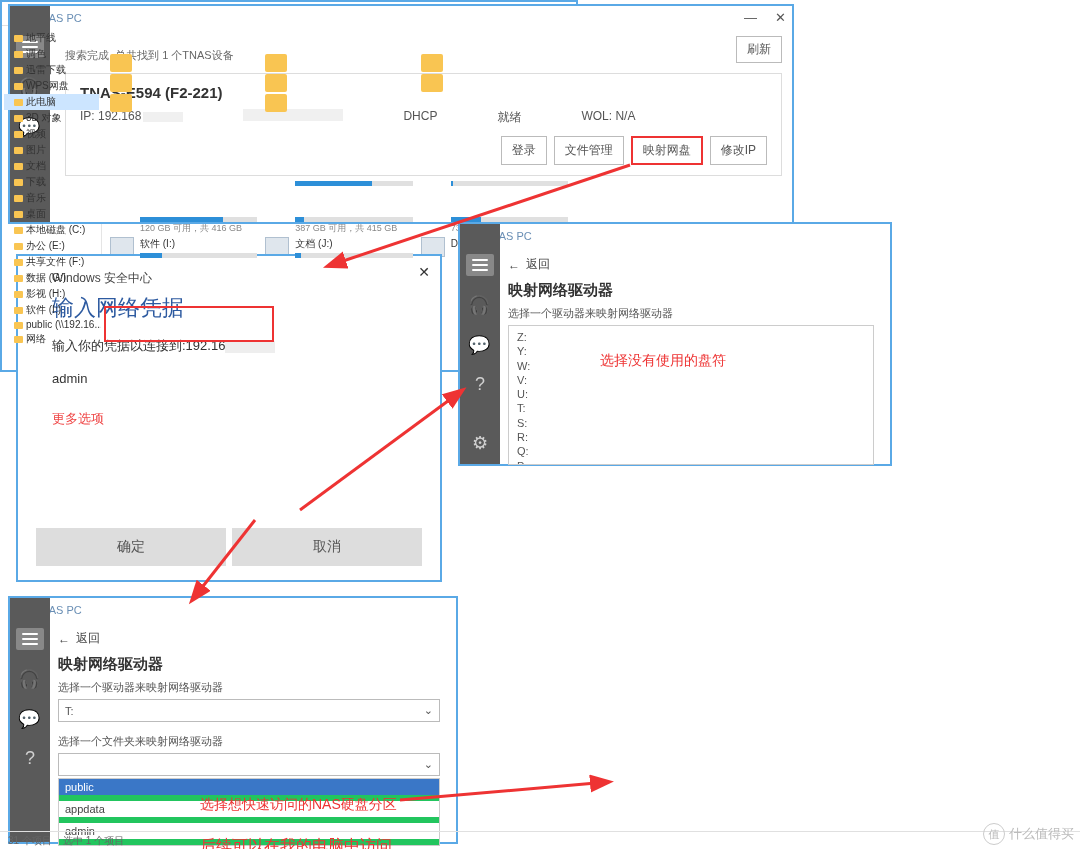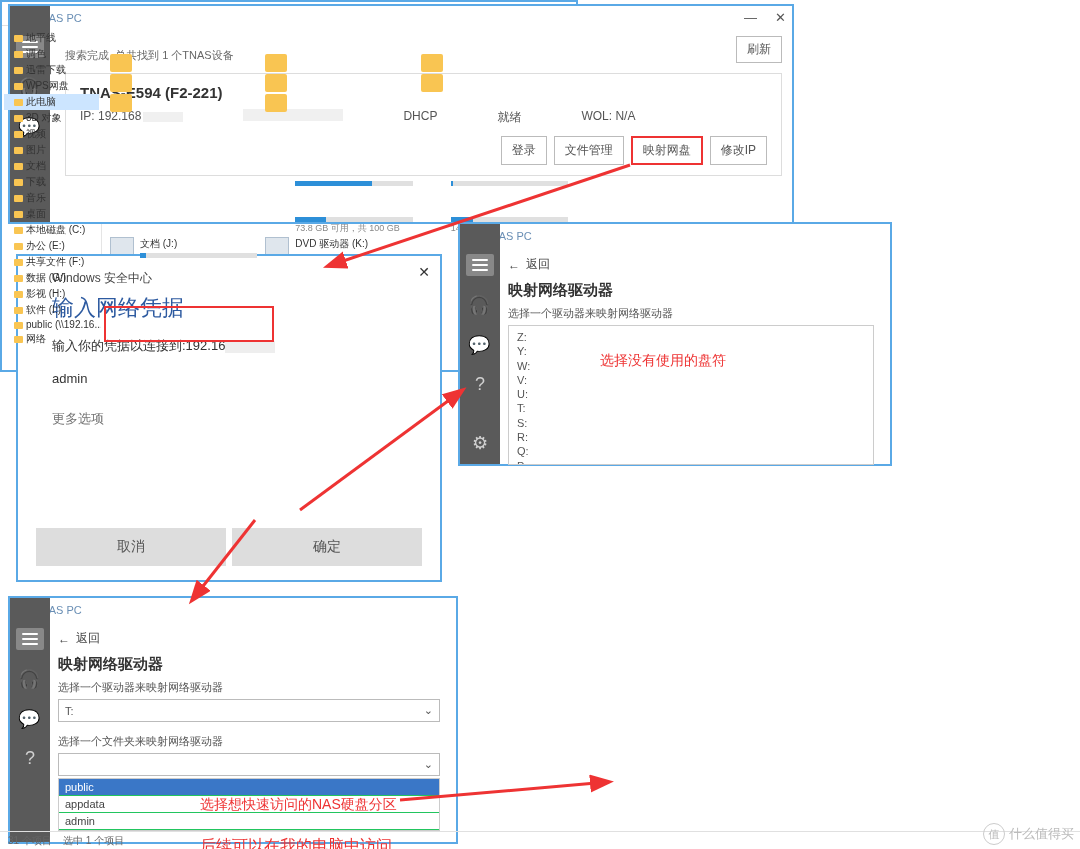--- a/index.html
+++ b/index.html
@@ -34,21 +34,21 @@
 .tnas-small { border: 2px solid #5aa9e6; }
 .tnas-small .back { display:flex; align-items:center; gap:6px; font-size:12px; color:#444; padding:4px 0 8px 0;}
 .tnas-small .sel { width: 100%; border: 1px solid #bbb; padding: 4px 6px; font-size: 11px; display:flex; justify-content:space-between; align-items:center; color:#555; background:#fff;}
 .redtext { color: #e33; font-size: 14px; }
 #p3 { left: 458px; top: 222px; width: 434px; height: 244px; }
 #p3 .content { position:absolute; left: 48px; top: 28px; right: 16px; }
 #p3 .drive-list { border:1px solid #ccc; margin-top:4px; height: 140px; padding:4px 8px; font-size:11px; color:#555; line-height:1.3; overflow:hidden;}
 #p6 { left: 8px; top: 596px; width: 450px; height: 248px; }
 #p6 .content { position:absolute; left: 48px; top: 28px; right: 16px; }
 #p6 .folder-list { border:1px solid #ccc; margin-top:2px; font-size:11px; color:#444; }
-#p6 .folder-list div { padding:2px 6px; border-bottom:1px solid #22c55e;}
+#p6 .folder-list div { padding:2px 6px; border-bottom:6px solid #22c55e;}
 #p6 .folder-list .active { background:#3a77c7; color:#fff; }
 
 #p4 { left: 496px; top: 466px; width: 578px; height: 372px; border:2px solid #5aa9e6; background:#fff; font-size:10px; }
 #p4 .toolbar { height: 24px; border-bottom:1px solid #e0e0e0; display:flex; align-items:center; padding:0 6px; gap:6px; color:#888;}
 #p4 .body { display:flex; height: calc(100% - 44px); }
 #p4 .tree { width: 100px; border-right:1px solid #e5e5e5; padding:4px 2px; overflow:hidden; }
 #p4 .tree div { padding:1px 2px 1px 10px; white-space:nowrap; color:#333; position:relative;}
 #p4 .tree .sel { background:#cce5ff; }
 #p4 .tree .fico { width:9px; height:7px; background:#f9c552; display:inline-block; margin-right:3px; vertical-align:middle; border-radius:1px;}
 #p4 .main { flex:1; padding:6px 8px; overflow:hidden; }
@@ -117,24 +117,24 @@
   </div>
 </div>
 
 <div id="p2" class="panel">
   <div class="inner">
     <div style="font-size:12px;color:#444;margin-bottom:6px;">Windows 安全中心</div>
     <span class="closebtn">✕</span>
     <div style="font-size:22px;color:#2d5aa0;margin-bottom:14px;">输入网络凭据</div>
     <div style="font-size:13px;margin-bottom:16px;"><span>输入你的凭据以连接到:192.16</span><span style="display:inline-block;width:50px;height:12px;background:#eee;vertical-align:middle;"></span></div>
     <div style="font-size:13px;color:#333;margin-bottom:10px;">admin</div>
-    <div style="margin-top:24px;color:#737373;font-size:13px;cursor:pointer;">更多选项</div>
+    <div style="margin-top:24px;color:#ef4444;font-size:13px;cursor:pointer;">更多选项</div>
     <div class="footbtns">
+      <button class="btn">确定</button>
       <button class="btn">取消</button>
-      <button class="btn">确定</button>
     </div>
   </div>
 </div>
 
 <div id="p3" class="panel tnas-small">
   <div class="tnas-header">
       <span class="cube"></span>
       <span>TNAS PC</span>
     </div>
   <div class="sidebar">
@@ -328,20 +328,37 @@
             <div class="dinfo">
               <div>办公 (E:)</div>
               <div class="bar">
                 <span style="width:2%"></span>
               </div>
               <div class="sub">98.3 GB 可用，共 100 GB</div>
             </div>
           </div>
           <div class="drv">
             <div class="dicon "></div>
+            <div class="dinfo">
+              <div>共享文件 (F:)</div>
+              <div class="bar">
+                <span style="width:71%"></span>
+              </div>
+              <div class="sub">120 GB 可用，共 416 GB</div>
+            </div>
+          </div>
+          <div class="drv">
+            <div class="dicon "></div>
+            <div class="dinfo">
+              <div>数据 (G:)</div>
+              <div class="bar">
+                <span style="width:7%"></span>
+              </div>
+              <div class="sub">387 GB 可用，共 415 GB</div>
+            </div>
           </div>
           <div class="drv">
             <div class="dicon "></div>
             <div class="dinfo">
               <div>影视 (H:)</div>
               <div class="bar">
                 <span style="width:26%"></span>
               </div>
               <div class="sub">73.8 GB 可用，共 100 GB</div>
             </div>

